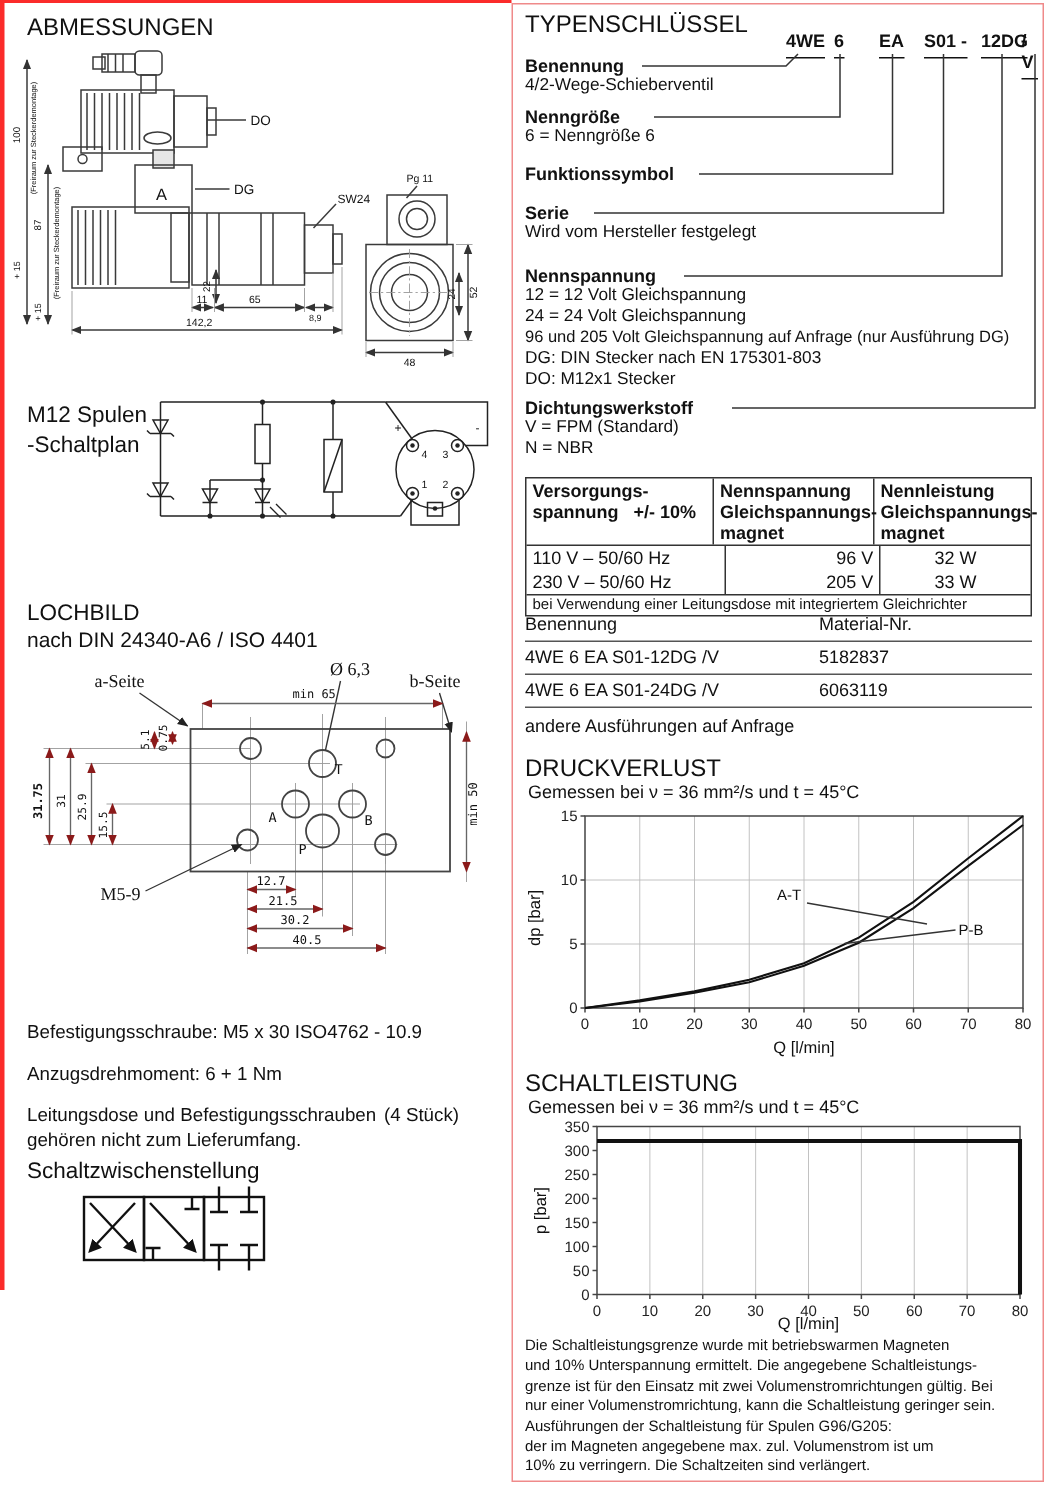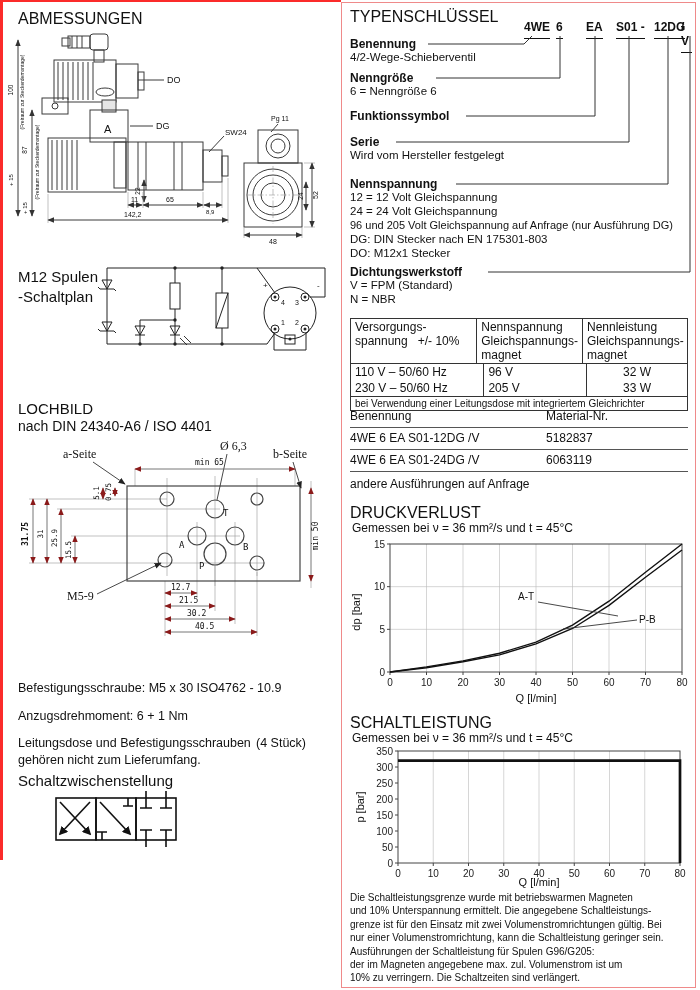--- a/index.html
+++ b/index.html
@@ -28,23 +28,23 @@
   .tick{font:10px "Liberation Sans",sans-serif;fill:#222}
   .axlab{font:11px "Liberation Sans",sans-serif;fill:#111}
   .clab{font:10px "Liberation Sans",sans-serif;fill:#111}
   .right-col{left:348px;top:0;width:344px;height:874px;position:absolute}
   .typ-label{font-size:12px;font-weight:bold;background:#fff;padding-right:3px}
   .typ-desc{font-size:11.5px;white-space:nowrap}
   .code-seg{position:absolute;font-size:12px;font-weight:bold;border-bottom:1.5px solid #111;padding-bottom:4px}
   .supply{left:2px;top:318px;width:336px;border:1.5px solid #333;position:absolute;font-size:12px}
   .sup-row{display:flex}
   .sup-c1{width:130px;padding:1px 4px;border-right:1px solid #333}
-  .sup-c2{width:98px;padding:1px 4px;border-right:1px solid #333;text-align:left}
+  .sup-c2{width:98px;padding:1px 4px;border-right:1px solid #333;text-align:right}
   .sup-c3{width:96px;padding:1px 4px;text-align:center}
-  .sup-head{border-bottom:1px solid #333;font-weight:normal}
+  .sup-head{border-bottom:1px solid #333;font-weight:bold}
   .sup-head .sup-c2,.sup-head .sup-c3{text-align:left}
   .sup-foot{border-top:1px solid #333;font-size:10px;padding:1px 4px}
   .std-row{position:relative;height:21px;border-bottom:1px solid #555;font-size:12px}
   .std-c0{position:absolute;left:0;top:3px}
   .std-c1{position:absolute;left:196px;top:3px}
   .footer-line{font-size:10px;line-height:13.4px;white-space:nowrap}
 </style>
 </head>
 <body>
 

